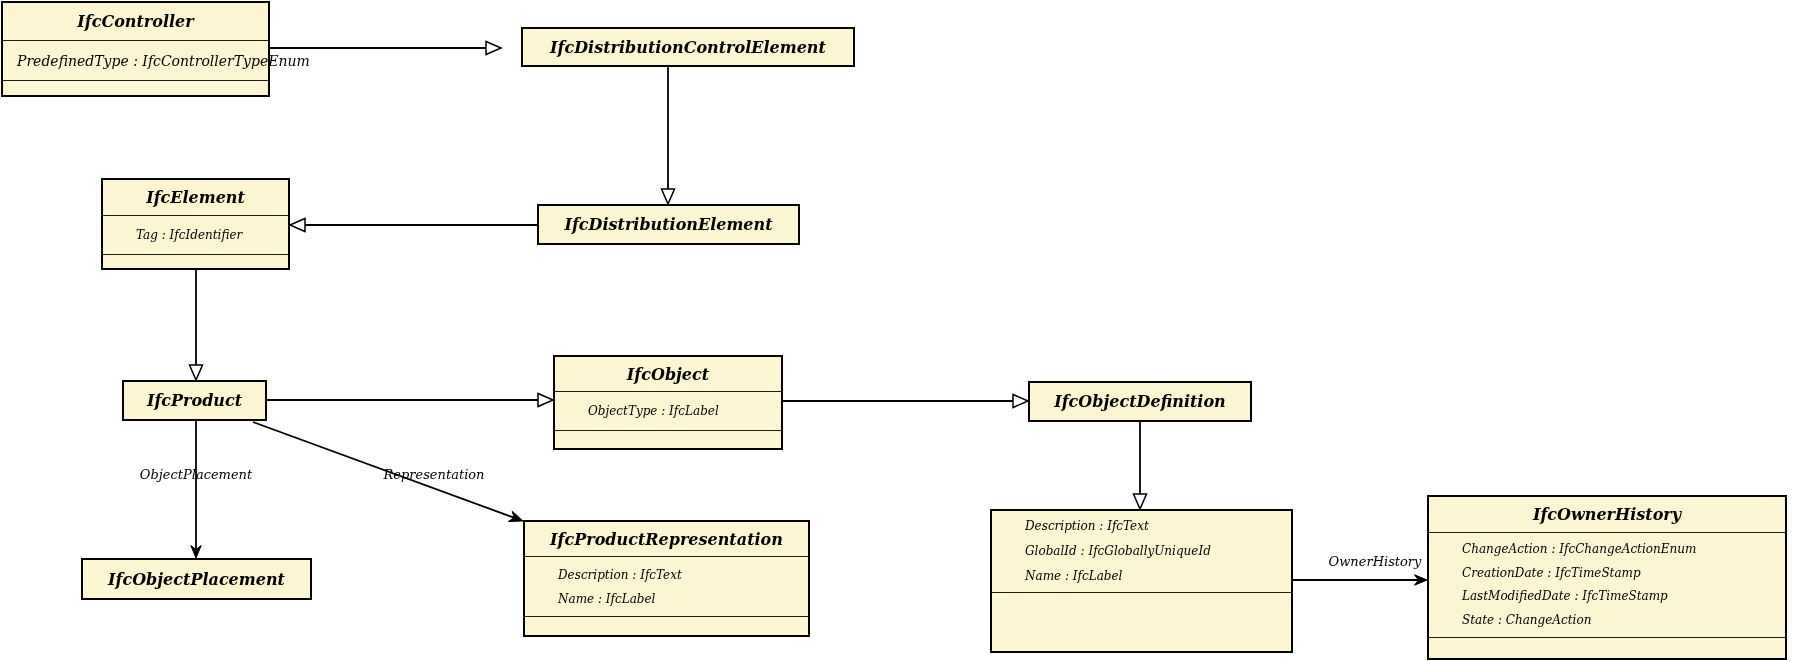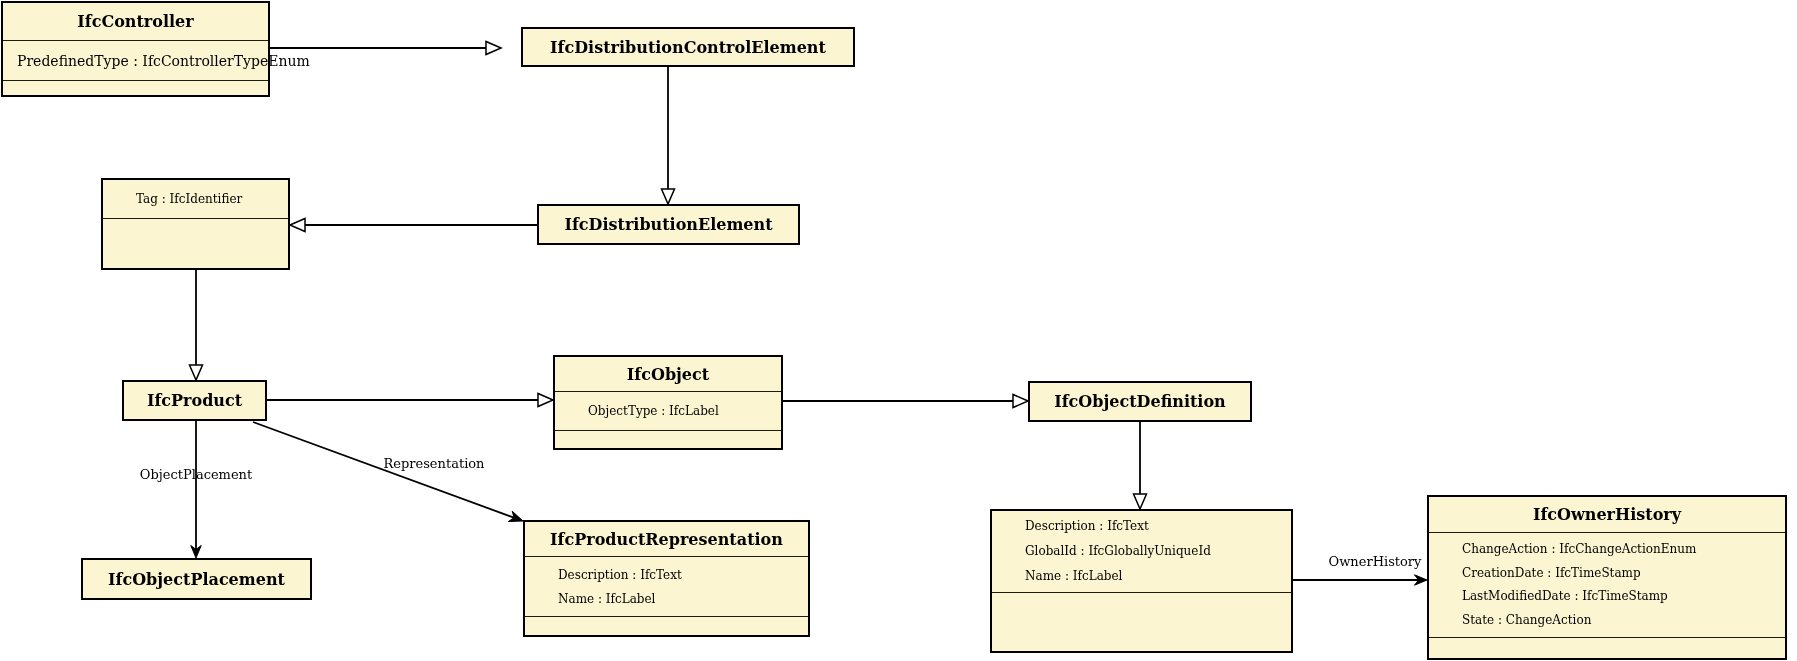--- a/index.html
+++ b/index.html
@@ -1,18 +1,18 @@
 <!DOCTYPE html>
 <html><head>
 <meta charset="utf-8">
 <style>
   html,body{margin:0;padding:0;background:#ffffff;}
   body{width:1797px;height:661px;position:relative;overflow:hidden;
        font-family:"DejaVu Serif","Liberation Serif",serif;color:#000;}
-  #canvas{position:absolute;left:0;top:0;width:1797px;height:661px;}
+  #canvas{position:absolute;left:0;top:0;width:1797px;height:661px;font-style:italic;}
   .cls{position:absolute;box-sizing:border-box;border:2px solid #000;
        background:#fbf5d1;display:flex;flex-direction:column;z-index:1;}
   .cls-title{box-sizing:border-box;display:flex;align-items:center;justify-content:center;
        font-weight:bold;font-size:16px;white-space:nowrap;}
   .cls-sep{border-bottom:1.6px solid #1c1c12;}
   .cls-attrs{box-sizing:border-box;display:flex;flex-direction:column;justify-content:center;
        padding-left:33px;font-size:12px;line-height:24px;white-space:nowrap;}
   .cls-empty{flex:1;}
   .single .cls-title{flex:1;}
   #wires{position:absolute;left:0;top:0;z-index:5;pointer-events:none;}
@@ -33,20 +33,21 @@
       <div>PredefinedType : IfcControllerTypeEnum</div>
     </div>
     <div class="cls-empty"></div>
   </div>
 
   <div class="cls single" style="left:501px;top:27px;width:334px;height:40px;margin-left:20px;">
     <div class="cls-title">IfcDistributionControlElement</div>
   </div>
 
   <div class="cls" style="left:101px;top:178px;width:189px;height:92px;">
+    <div class="cls-title cls-sep" style="height:36px">IfcElement</div>
     <div class="cls-attrs cls-sep" style="height:39px">
       <div>Tag : IfcIdentifier</div>
     </div>
     <div class="cls-empty"></div>
   </div>
 
   <div class="cls single" style="left:537px;top:204px;width:263px;height:41px;text-align:center;">
     <div class="cls-title">IfcDistributionElement</div>
   </div>
 
@@ -93,21 +94,21 @@
     <div class="cls-attrs cls-sep" style="height:105px;line-height:23.5px;">
       <div>ChangeAction : IfcChangeActionEnum</div>
       <div>CreationDate : IfcTimeStamp</div>
       <div>LastModifiedDate : IfcTimeStamp</div>
       <div>State : ChangeAction</div>
     </div>
     <div class="cls-empty"></div>
   </div>
 
   <div class="edge-label" style="left:196px;top:474px;">ObjectPlacement</div>
-  <div class="edge-label" style="left:434px;top:463px;">Representation</div>
+  <div class="edge-label" style="left:434px;top:474px;">Representation</div>
   <div class="edge-label" style="left:1375px;top:561px;">OwnerHistory</div>
 
   <svg id="wires" width="1797" height="661" viewBox="0 0 1797 661">
 
     <line x1="270" y1="48" x2="487" y2="48"></line>
     <polygon class="tri" points="501,48 486,41.5 486,54.5"></polygon>
 
     <line x1="668" y1="67" x2="668" y2="190"></line>
     <polygon class="tri" points="668,204 661.5,189 674.5,189"></polygon>
 

